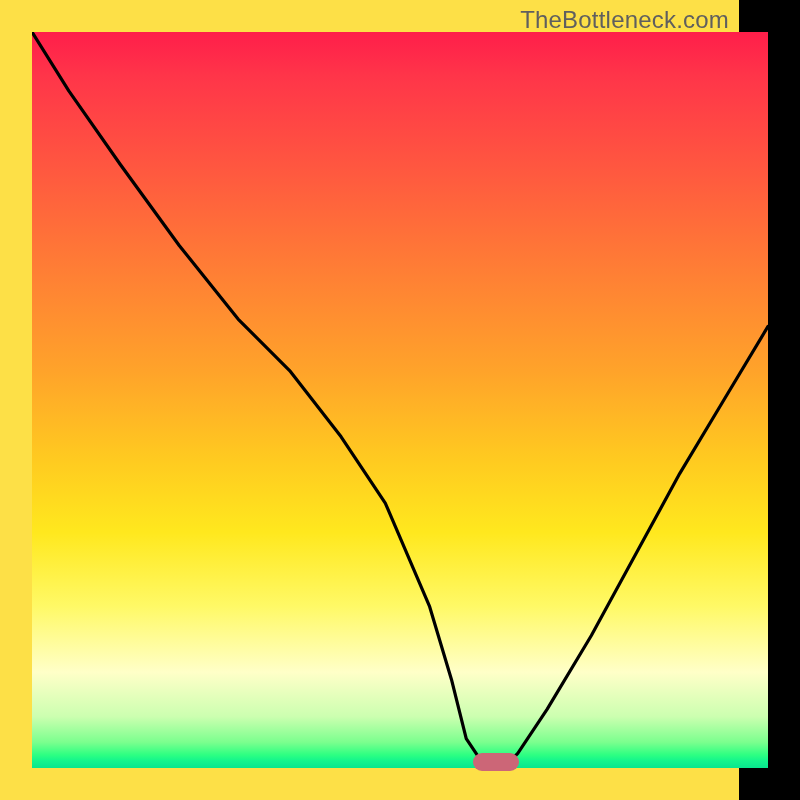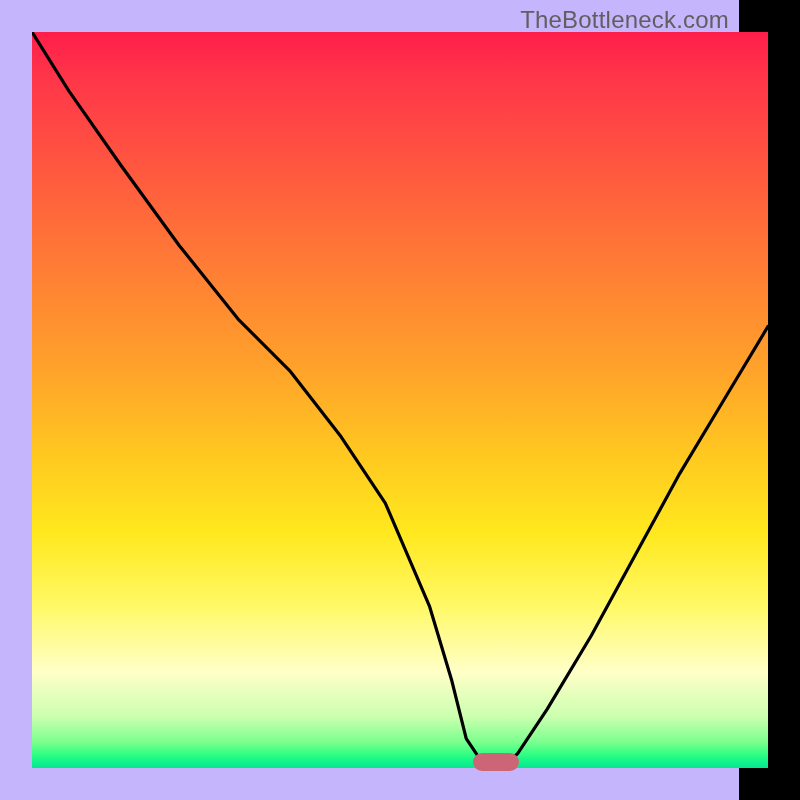--- a/index.html
+++ b/index.html
@@ -8,21 +8,21 @@
     width: 800px;
     height: 800px;
     background: #000;
     overflow: hidden;
     font-family: Arial, Helvetica, sans-serif;
   }
   .frame {
     position: relative;
     width: 739px;
     height: 800px;
-    background: #c4b5fd;
+    background: #fde047;
   }
   .plot-area {
     position: absolute;
     left: 32px;
     top: 32px;
     width: 736px;
     height: 736px;
     
     background: linear-gradient(
       to bottom,

